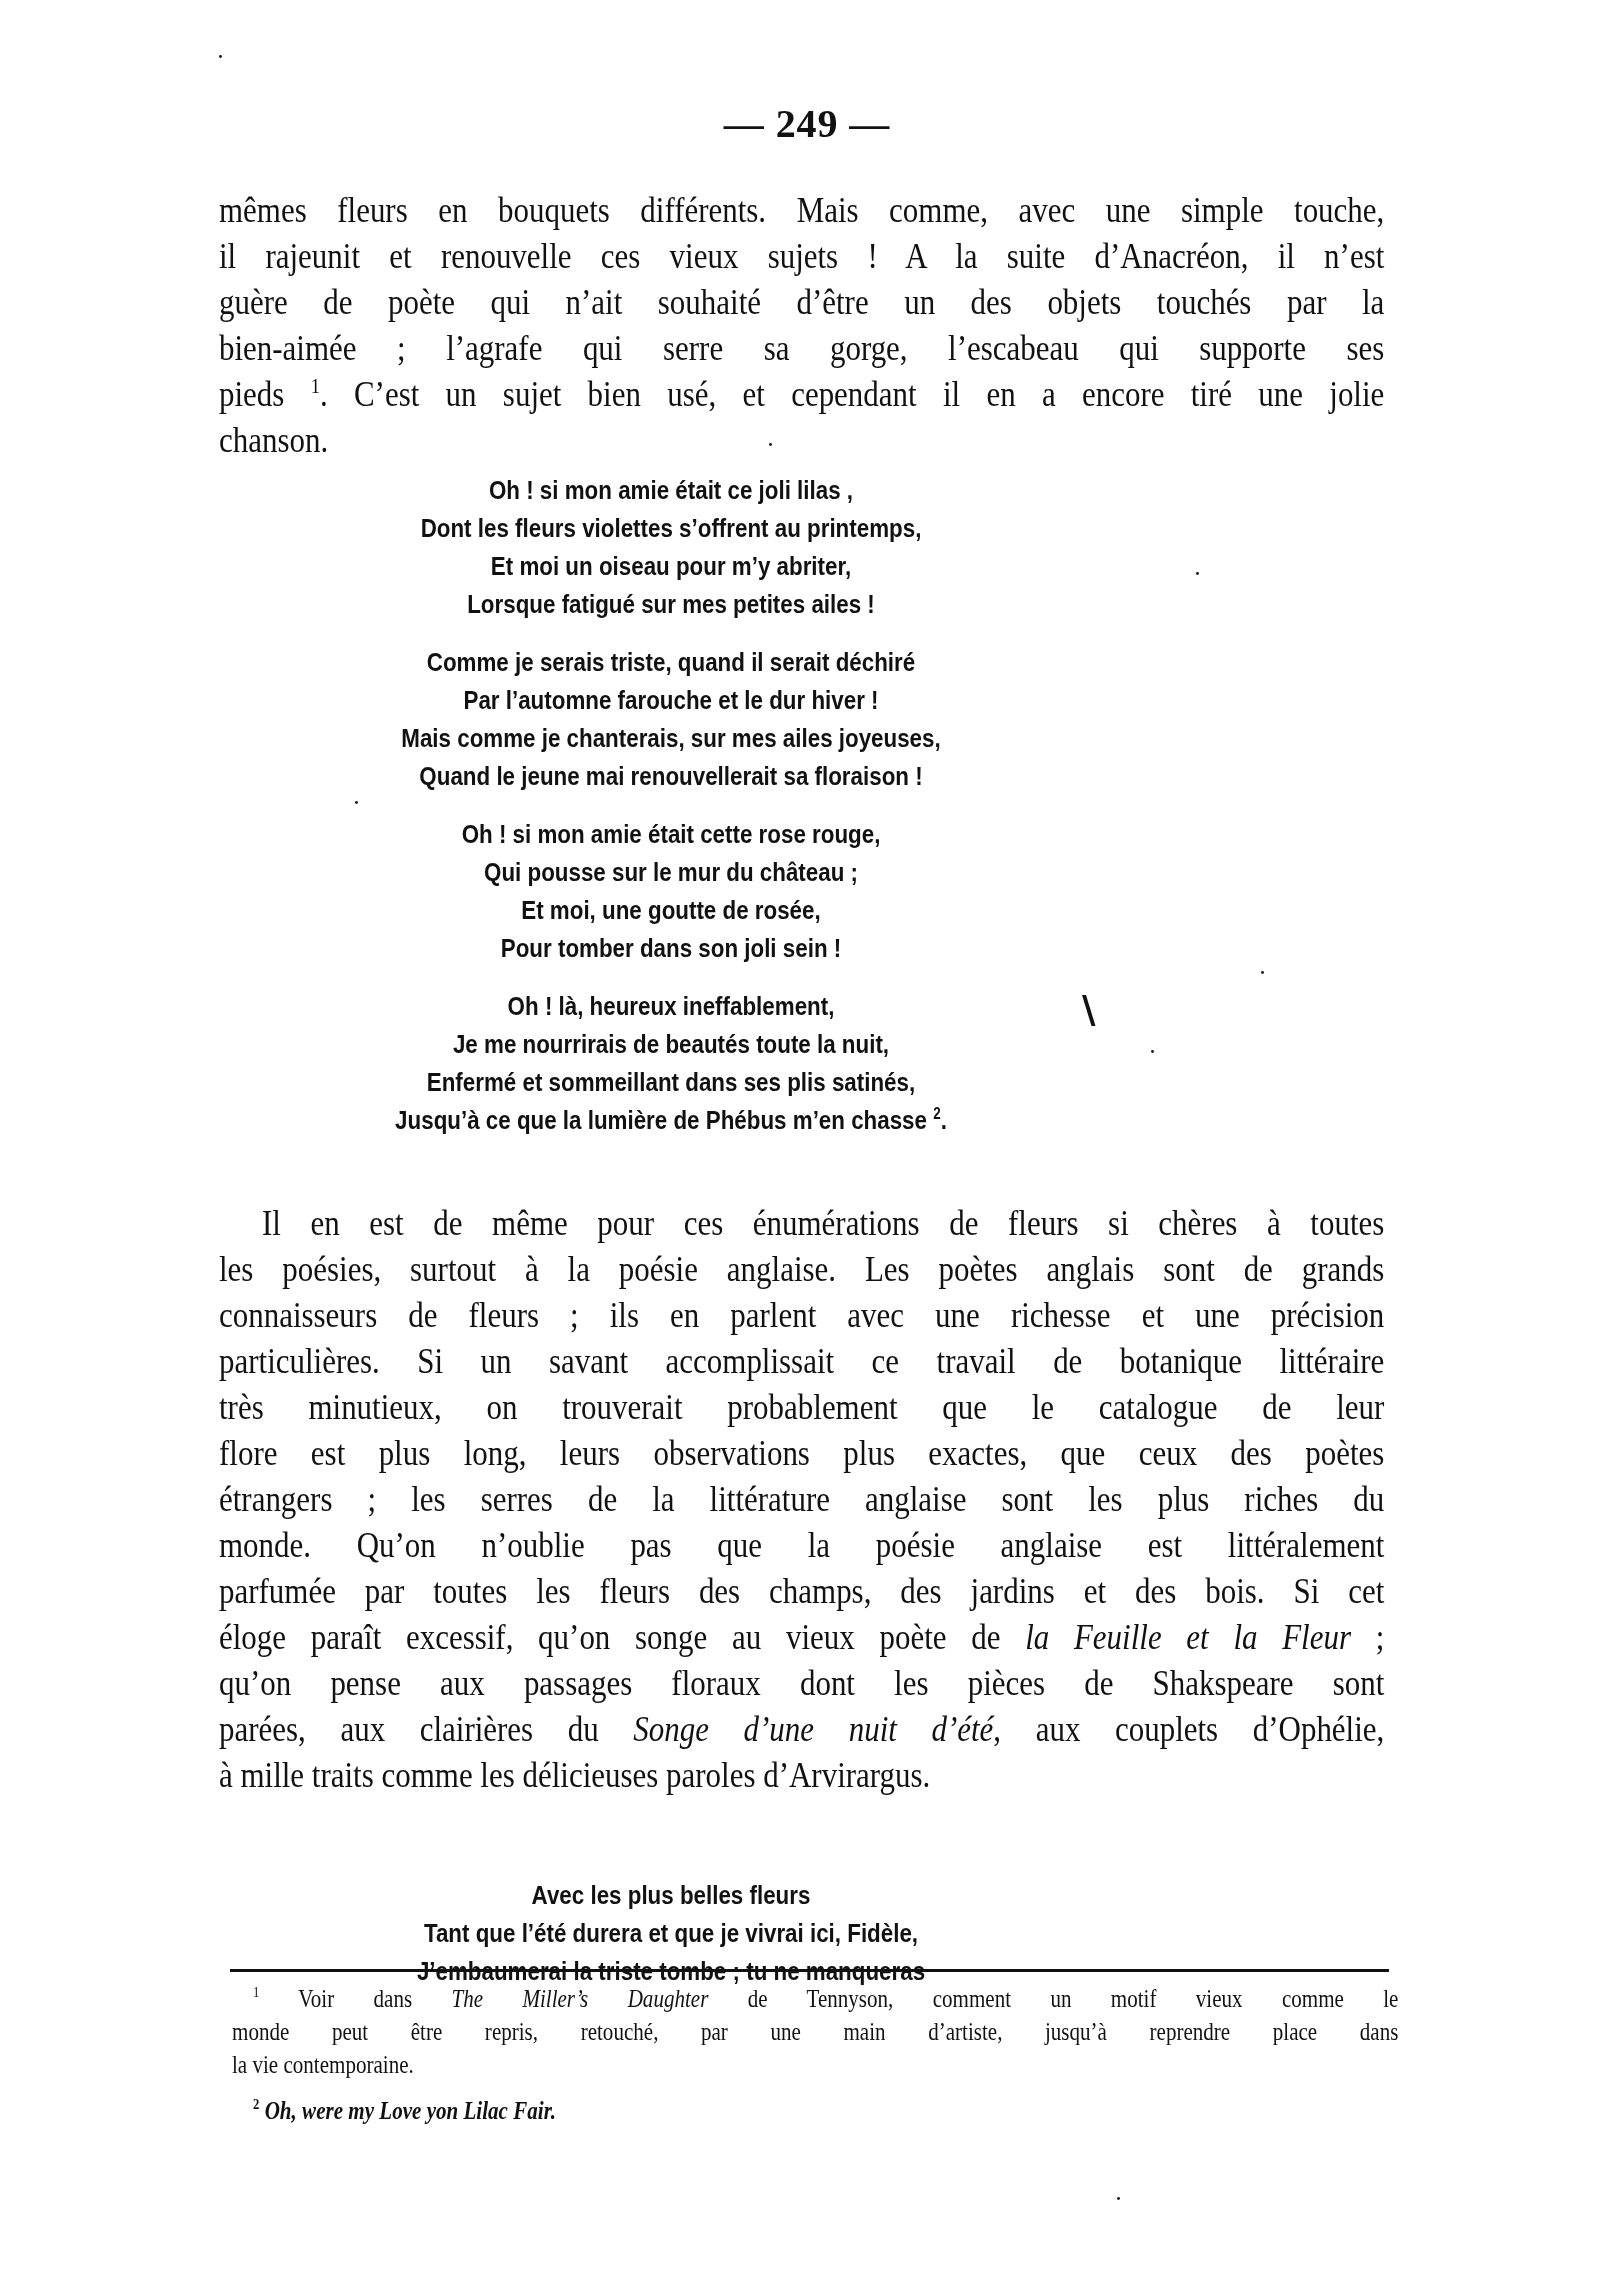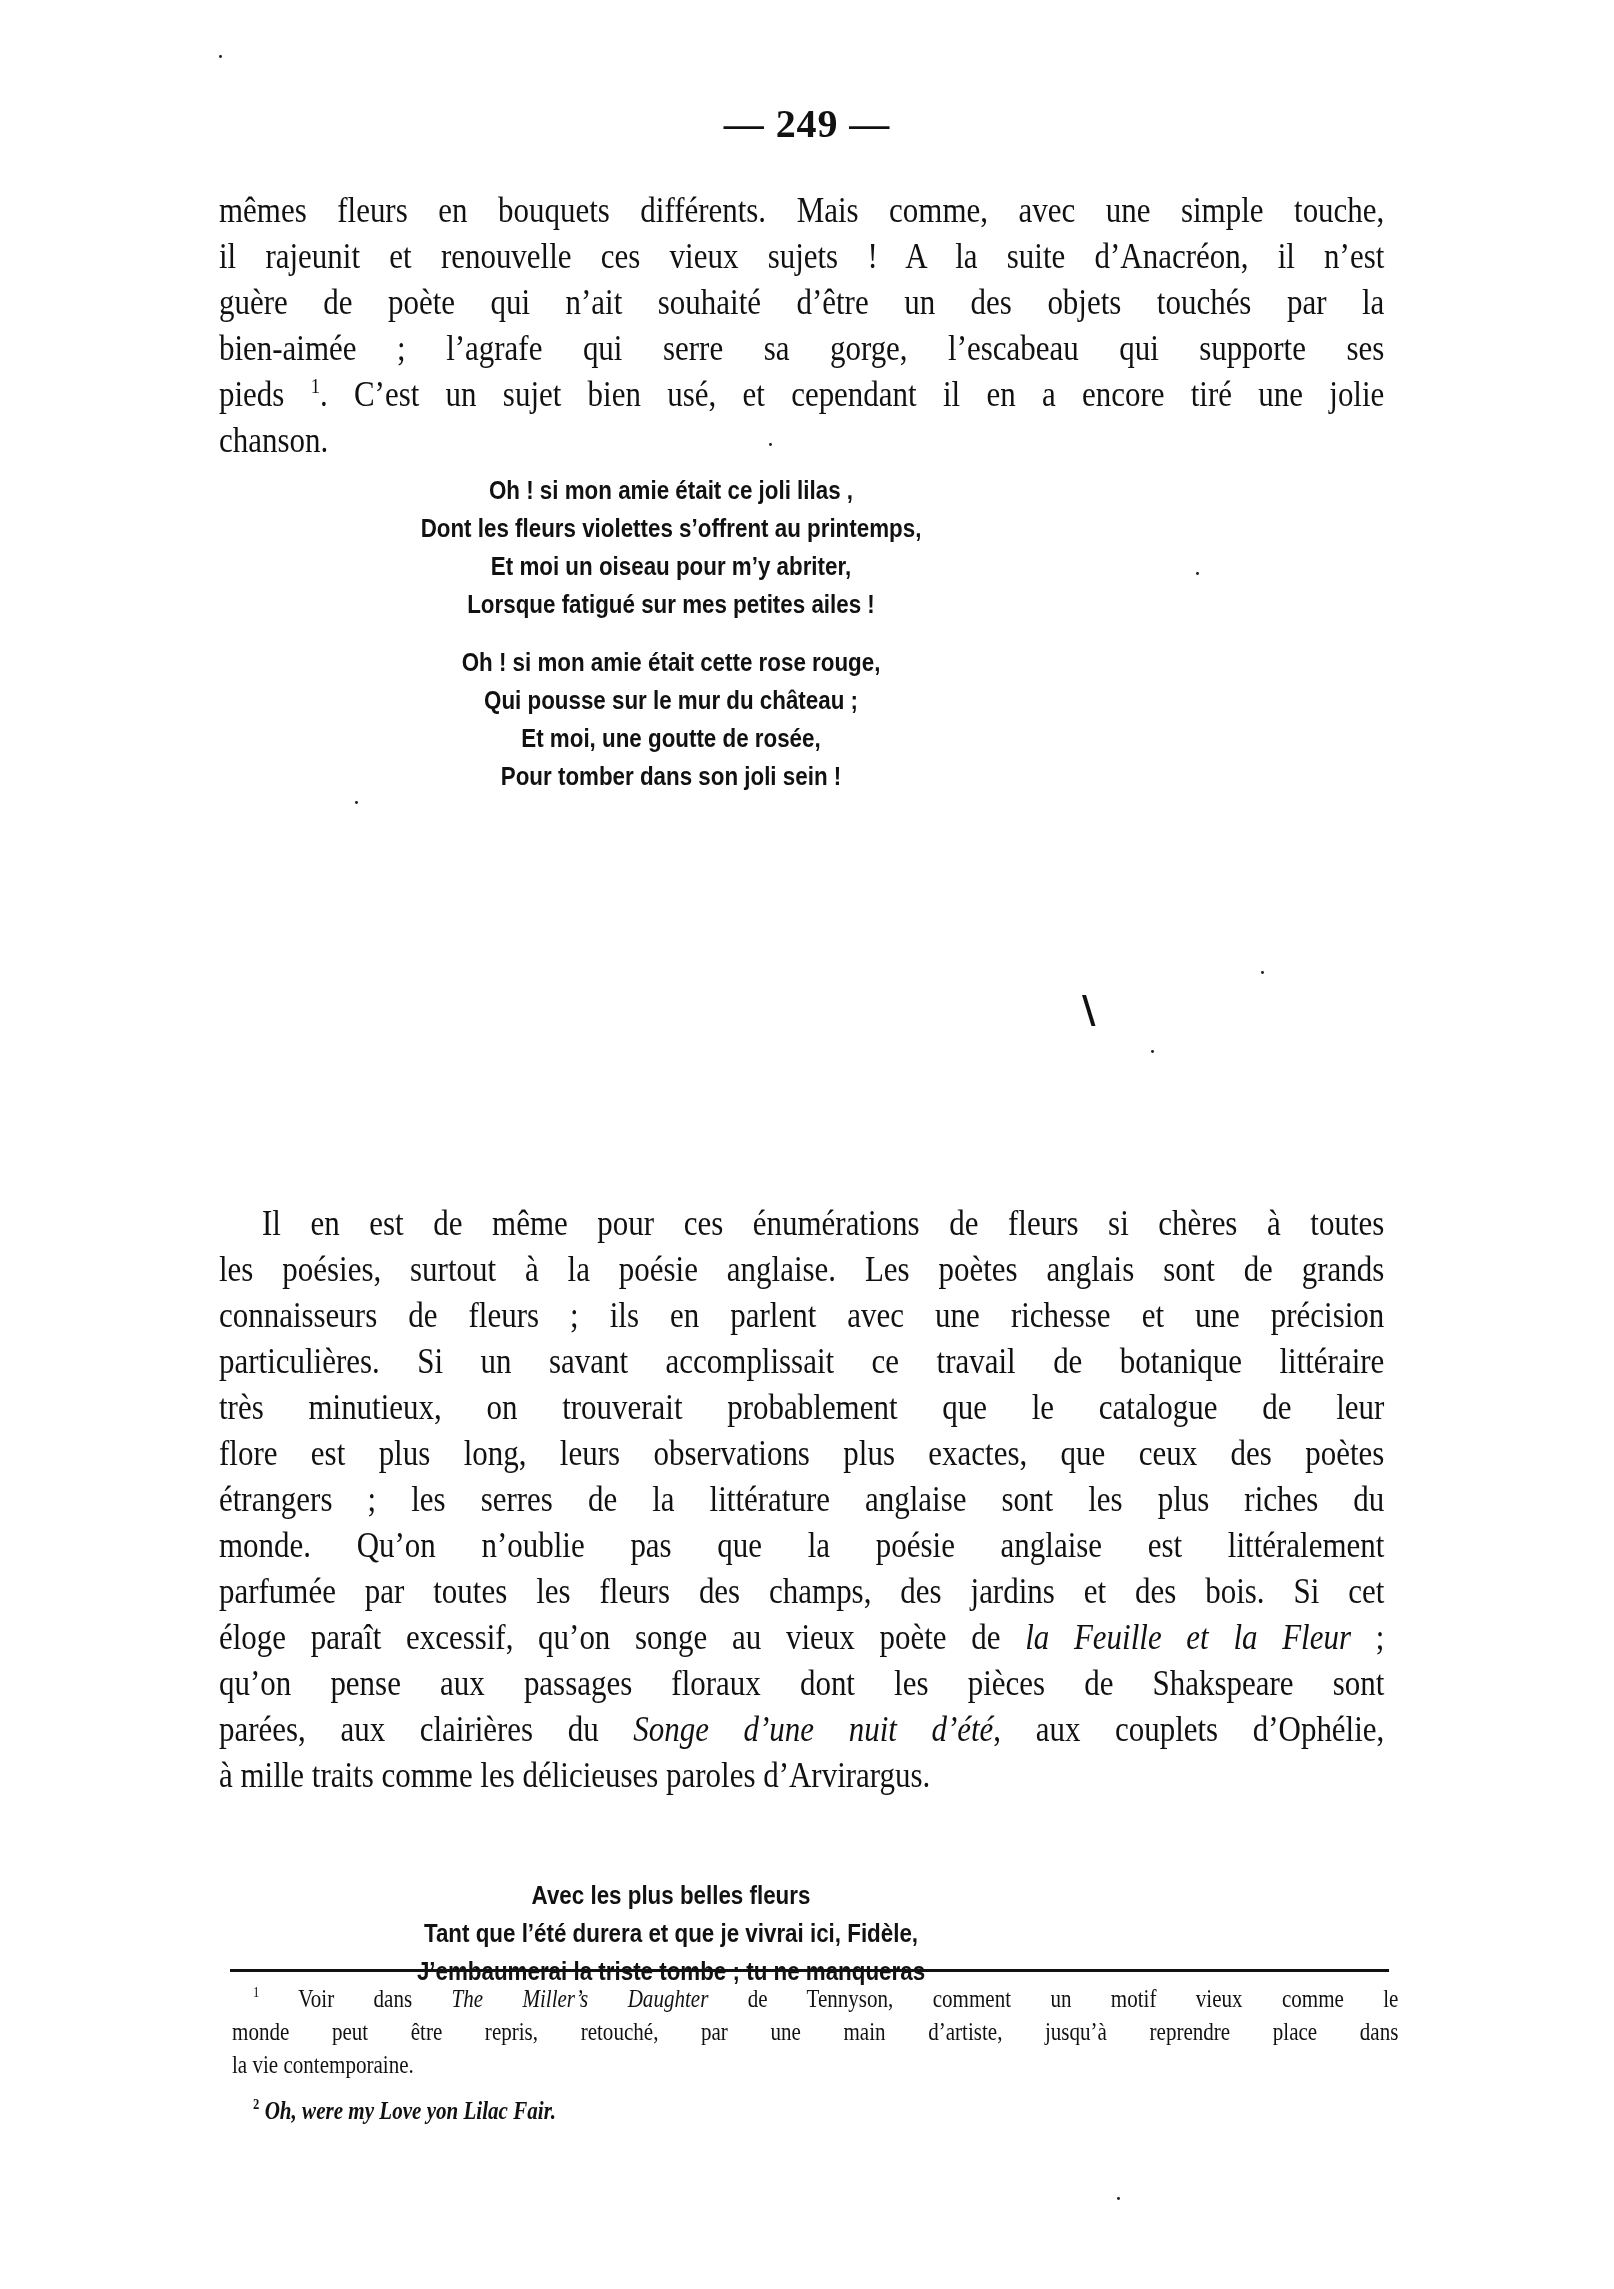--- a/index.html
+++ b/index.html
@@ -65,24 +65,36 @@
 </div>
 
 <div class="verse" style="top:471px;">
   <div class="stanza">
     <span class="v-line">Oh ! si mon amie était ce joli lilas ,</span>
     <span class="v-line">Dont les fleurs violettes s’offrent au printemps,</span>
     <span class="v-line">Et moi un oiseau pour m’y abriter,</span>
     <span class="v-line">Lorsque fatigué sur mes petites ailes !</span>
   </div>
   <div class="stanza">
+    <span class="v-line">Comme je serais triste, quand il serait déchiré</span>
+    <span class="v-line">Par l’automne farouche et le dur hiver !</span>
+    <span class="v-line">Mais comme je chanterais, sur mes ailes joyeuses,</span>
+    <span class="v-line">Quand le jeune mai renouvellerait sa floraison !</span>
+  </div>
+  <div class="stanza">
     <span class="v-line">Oh ! si mon amie était cette rose rouge,</span>
     <span class="v-line">Qui pousse sur le mur du château ;</span>
     <span class="v-line">Et moi, une goutte de rosée,</span>
     <span class="v-line">Pour tomber dans son joli sein !</span>
+  </div>
+  <div class="stanza">
+    <span class="v-line">Oh ! là, heureux ineffablement,</span>
+    <span class="v-line">Je me nourrirais de beautés toute la nuit,</span>
+    <span class="v-line">Enfermé et sommeillant dans ses plis satinés,</span>
+    <span class="v-line"><span>Jusqu’à ce que la lumière de Phébus m’en chasse</span> <sup>2</sup>.</span>
   </div>
 </div>
 
 <div class="mark">\</div>
 
 <div class="prose" style="top:1200px;">
   <p>
     <span class="line" style="padding-left:50px;"><span>Il en est de même pour ces énumérations de fleurs si chères à toutes</span></span>
     <span class="line">les poésies, surtout à la poésie anglaise. Les poètes anglais sont de grands</span>
     <span class="line">connaisseurs de fleurs ; ils en parlent avec une richesse et une précision</span>

